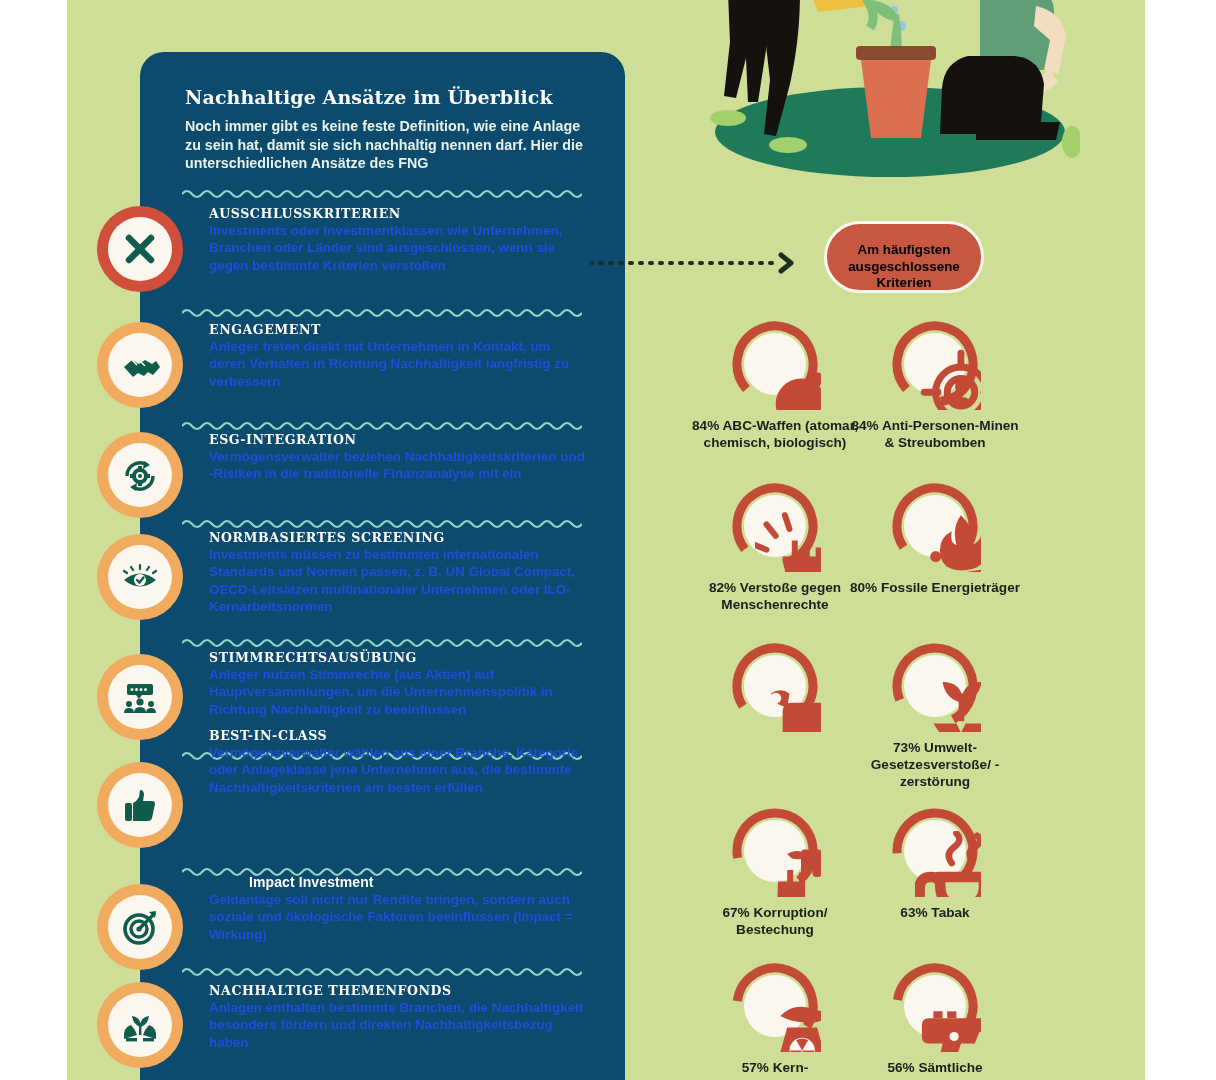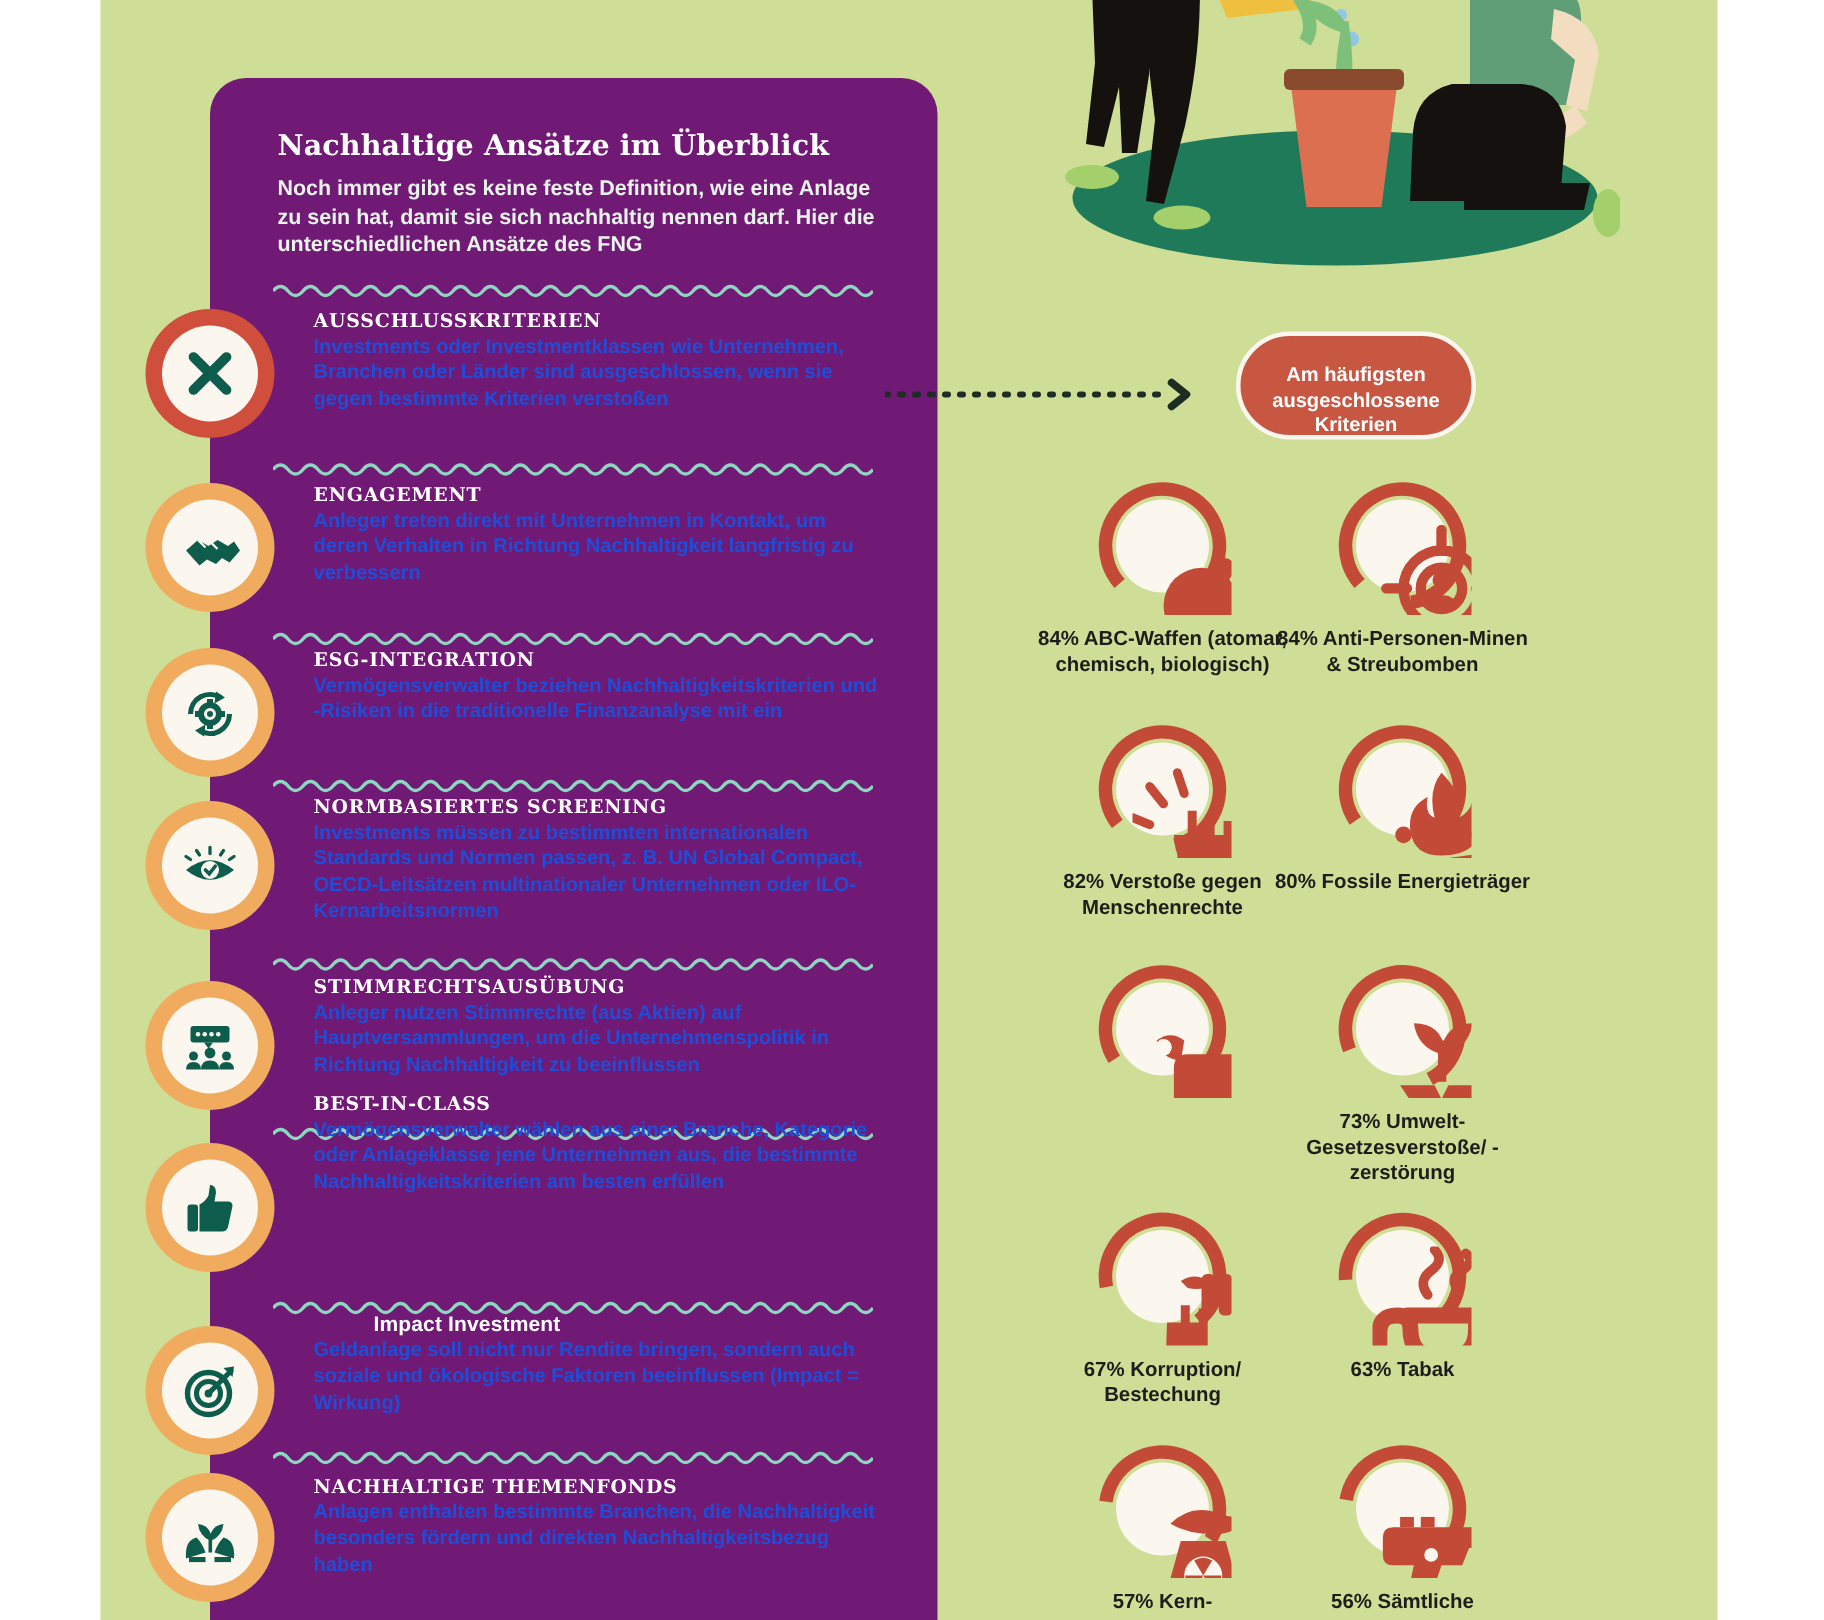--- a/index.html
+++ b/index.html
@@ -17,21 +17,21 @@
     position:absolute; left:67px; top:0; width:1078px; height:1080px;
     background:#cede96;
   }
 
   
   .illo { position:absolute; left:680px; top:-8px; width:400px; height:200px; }
 
   
   .card {
     position:absolute; left:140px; top:52px; width:485px; height:1028px;
-    background:#701a75; border-radius:24px 24px 0 0;
+    background:#0c4a6e; border-radius:24px 24px 0 0;
   }
   .card-inner { position:absolute; left:45px; top:34px; width:400px; }
 
   .card-title {
     font-family:"DejaVu Serif", serif;
     font-weight:bold; font-size:19px; color:#ffffff;
     letter-spacing:.1px; margin-bottom:9px;
   }
   .card-sub {
     font-size:14.3px; line-height:18.5px; color:#e8f3ea; font-weight:600;
@@ -64,21 +64,21 @@
   
   .connector { position:absolute; left:590px; top:252px; width:215px; height:22px; }
 
   
   .badge {
     position:absolute; left:824px; top:221px; width:160px; height:72px;
     background:#c85742; border:3px solid #fbf6ee; border-radius:36px;
     display:flex; align-items:center; justify-content:center; text-align:center;
   }
   .badge span {
-    color:#ffffff; font-size:13.4px; line-height:16.5px; font-weight:bold;margin-top:20px;
+    color:#000000; font-size:13.4px; line-height:16.5px; font-weight:bold;margin-top:20px;
   }
 
   
   .stats { position:absolute; left:710px; top:318px; width:380px; }
   .stat { position:absolute; width:170px; text-align:center; }
   .stat .ring { width:92px; height:92px; margin:0 auto; position:relative; }
   .stat .ring svg { width:92px; height:92px; display:block; }
   .stat .lbl {
     margin-top:7px; font-size:13.6px; line-height:17px;
     color:#1d1d1b; font-weight:600;

